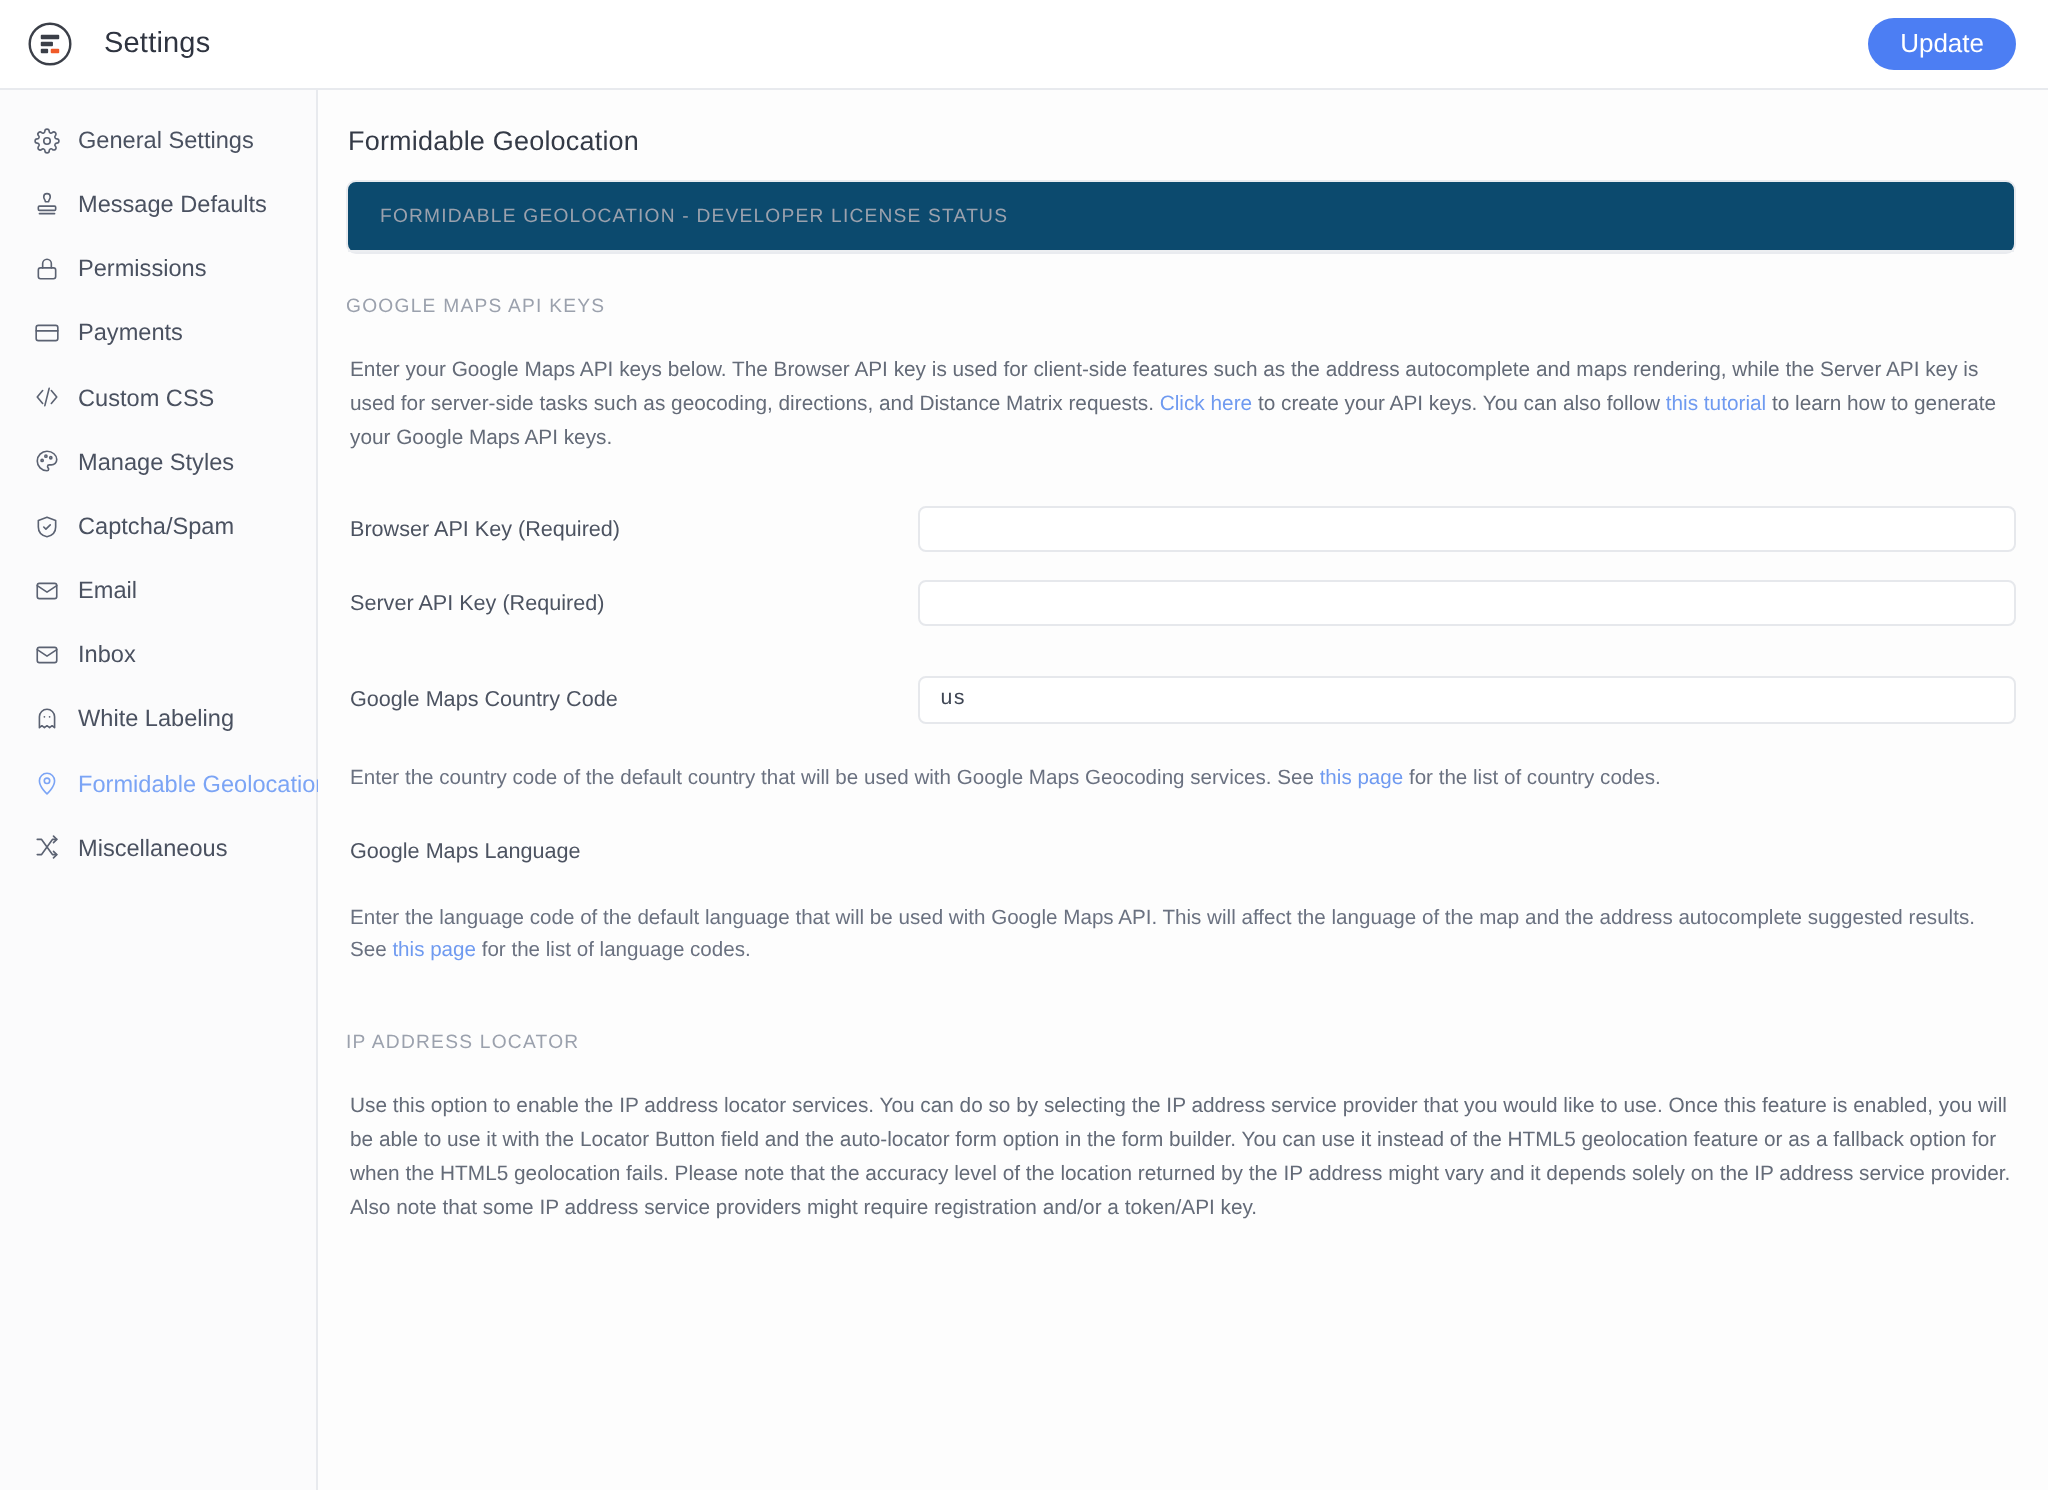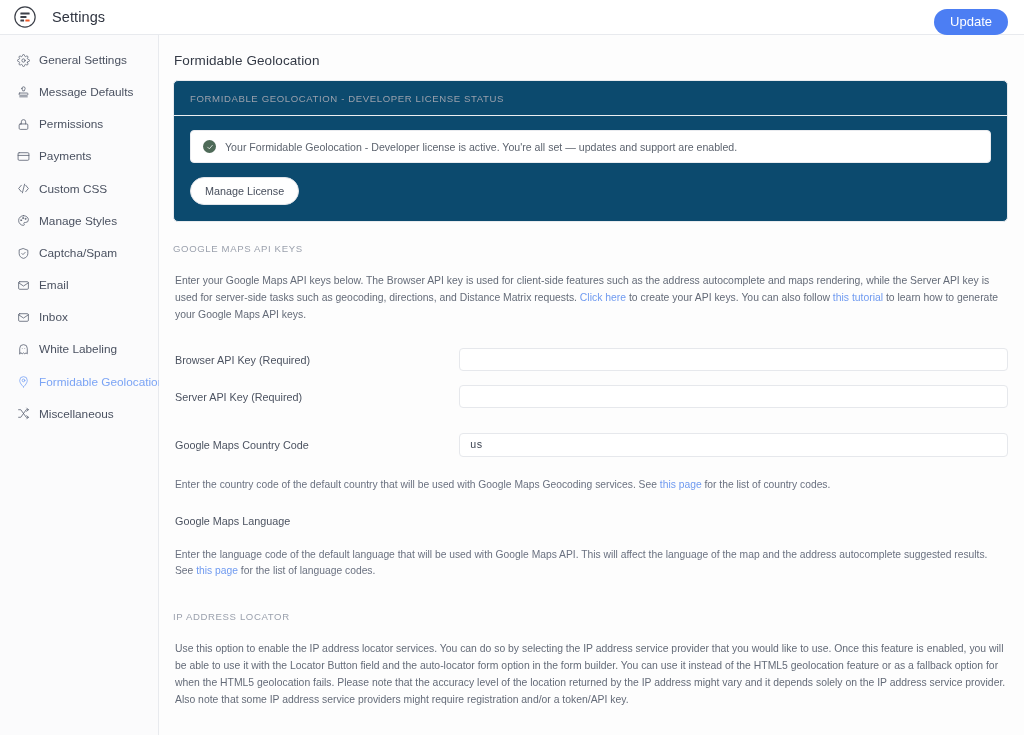--- a/index.html
+++ b/index.html
@@ -7,21 +7,21 @@
     margin: 0; padding: 0;
     width: 1024px; height: 745px;
     background: #ffffff;
     font-family: "Liberation Sans", sans-serif;
     color: #3f4654;
     overflow: hidden;
   }
 
   
   .topbar {
-    height: 35px;
+    height: 45px;
     background: #ffffff;
     border-bottom: 1px solid #e8eaee;
     display: flex;
     align-items: center;
     padding: 0 16px 0 12px;
     position: relative;
   }
   .logo-wrap { width: 26px; height: 26px; display:flex; align-items:center; justify-content:center; }
   .app-title {
     font-size: 14.5px;
@@ -326,31 +326,20 @@
       <span>Miscellaneous</span>
     </div>
   </nav>
 
   <main class="main">
 
     <div class="page-title">Formidable Geolocation</div>
 
     <section class="license-card">
       <div class="license-head">FORMIDABLE GEOLOCATION - DEVELOPER LICENSE STATUS</div>
-      <div class="license-body">
-        <div class="alert">
-          <span class="check-badge">
-            <svg viewBox="0 0 24 24">
-                <path d="M5 12.5l5 5L19 7"></path>
-              </svg>
-          </span>
-          <span>Your Formidable Geolocation - Developer license is active. You're all set — updates and support are enabled.</span>
-        </div>
-        <button class="ghost-btn">Manage License</button>
-      </div>
     </section>
 
     <section class="section">
       <div class="section-title">GOOGLE MAPS API KEYS</div>
       <p class="section-desc"><span>Enter your Google Maps API keys below. The Browser API key is used for client-side features such as the address autocomplete and maps rendering, while the Server API key is used for server-side tasks such as geocoding, directions, and Distance Matrix requests. </span><a href="#">Click here</a><span> to create your API keys. You can also follow </span><a href="#">this tutorial</a><span> to learn how to generate your Google Maps API keys.</span></p>
 
       <div class="field-row">
         <label class="field-label">Browser API Key (Required)</label>
         <input class="txt-input narrow" type="text" value="" style="">
       </div>

